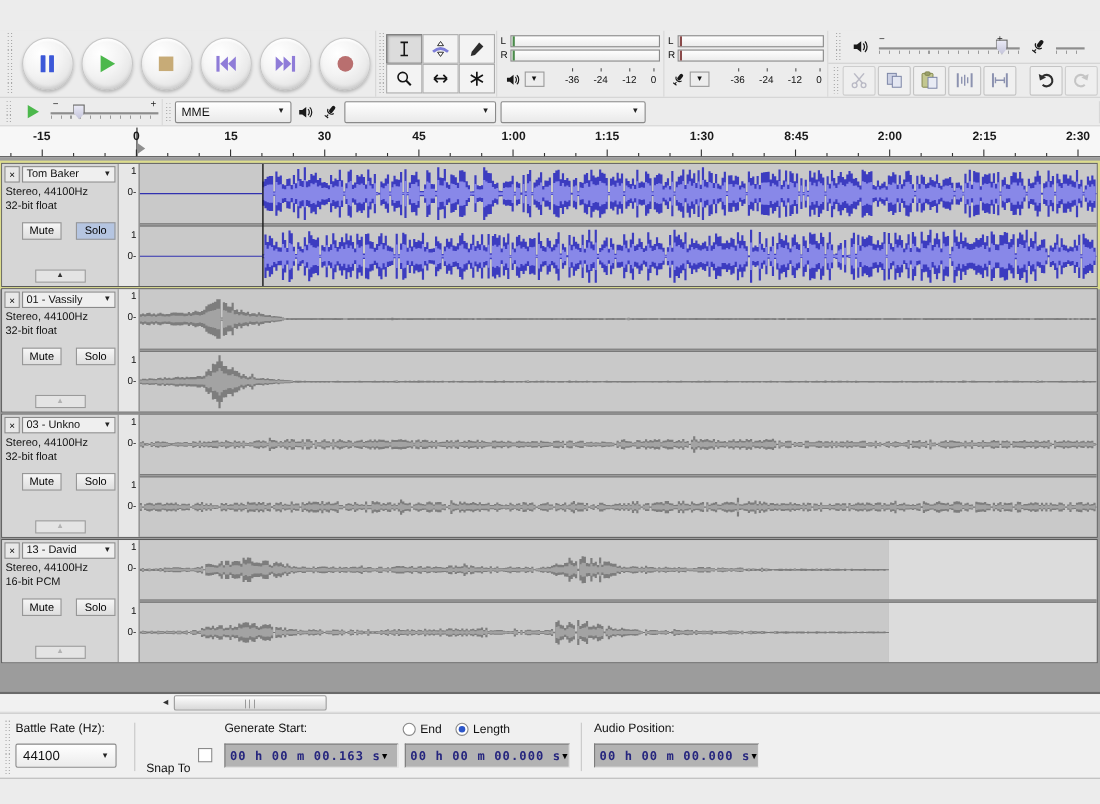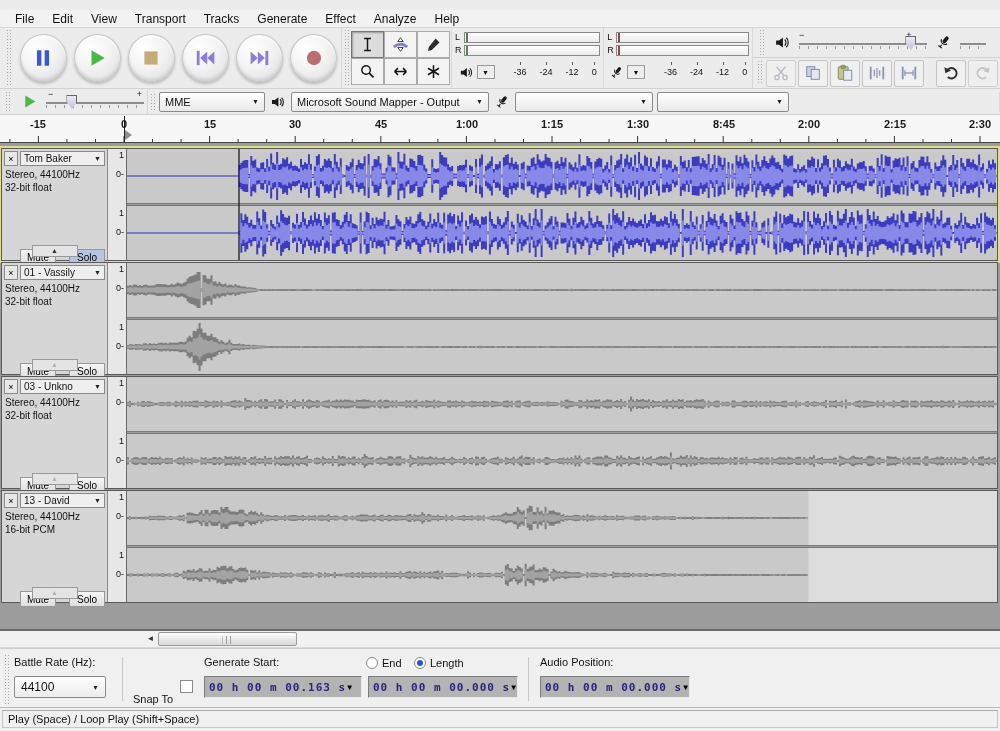--- a/index.html
+++ b/index.html
@@ -102,21 +102,21 @@
   .track.focused { outline:2px solid #dddd8d; }
   .tpanel { width:106px; position:relative; background:#d6d6d6; border-right:1px solid #8a8a8a; flex:none; }
   .trow1 { position:absolute; top:2px; left:2px; right:2px; height:15px; display:flex; gap:2px; }
   .tclose { width:14px; height:15px; font-size:9px; line-height:12px; text-align:center; border:1px solid #8a8a8a;
     background:#e8e8e8; padding:0; cursor:pointer; font-family:"Liberation Sans",sans-serif; }
   .tname { flex:1; border:1px solid #8a8a8a; background:#efefef; display:flex; align-items:center;
     padding:0 3px; cursor:pointer; min-width:0; }
   .tname .nm { flex:1; font-size:10px; white-space:nowrap; overflow:hidden; }
   .tname .tcaret { font-size:7px; color:#222; }
   .tinfo { position:absolute; left:3px; font-size:10px; color:#141414; white-space:nowrap; }
-  .tbtns { position:absolute; top:53px; left:18px; right:2px; display:flex; gap:13px;margin-top:47px; }
+  .tbtns { position:absolute; top:53px; left:18px; right:2px; display:flex; gap:13px; }
   .tbtns button { flex:1; height:16px; font-size:10px; border:1px solid #979797; padding:0;
     background:linear-gradient(#f6f6f6,#dedede); cursor:pointer; font-family:"Liberation Sans",sans-serif; }
   .tbtns button.on { background:#b5c5e1; }
   .tcollapse { position:absolute; bottom:3px; left:0; right:0; text-align:center; }
   .tcollapse button { width:46px; height:12px; font-size:7px; line-height:8px; border:1px solid #9a9a9a;
     background:#e4e4e4; padding:0; color:#333; cursor:pointer; }
   .tcollapse button.dim { color:#b2b2b2; }
   .truler { width:19px; background:#e7e7e7; border-right:1px solid #6a6a6a; position:relative; flex:none;
     font-size:9px; color:#111; }
   .truler span { position:absolute; right:2px; line-height:9px; }
@@ -159,31 +159,20 @@
     display:flex; align-items:center; padding:0 5px; font-size:11px; color:#111; }
 
   .icn { display:block; }
 </style>
 </head>
 <body>
 
 <div class="app">
 
 
-  <div class="menubar" id="menubar">
-      <div class="menu-item">File</div>
-      <div class="menu-item">Edit</div>
-      <div class="menu-item">View</div>
-      <div class="menu-item">Transport</div>
-      <div class="menu-item">Tracks</div>
-      <div class="menu-item">Generate</div>
-      <div class="menu-item">Effect</div>
-      <div class="menu-item">Analyze</div>
-      <div class="menu-item">Help</div>
-    </div>
 
   <div class="row1">
     <div class="tb transport" id="transportbar">
       <div class="grip"></div>
     <button class="round">
           <svg class="icn" width="22" height="22" viewBox="0 0 20 20">
             <rect x="4.5" y="3" width="4" height="14" rx="0.5" fill="#3c58d8"></rect>
             <rect x="11.5" y="3" width="4" height="14" rx="0.5" fill="#3c58d8"></rect>
           </svg>
         </button>
@@ -429,24 +418,20 @@
       <div class="dselect d-host">
         <span class="dval">MME</span>
         <span class="dcaret">▼</span>
       </div>
       <span class="devicon">
           <svg class="icn" width="16" height="16" viewBox="0 0 20 20">
             <path d="M2.5 7.5 V12.5 H6 L10.5 16 V4 L6 7.5 Z" fill="#1a1a1a"></path>
             <path d="M12.5 6.5 C14.5 8 14.5 12 12.5 13.5 M14.5 4.5 C17.5 7 17.5 13 14.5 15.5" stroke="#1a1a1a" stroke-width="1.4" fill="none"></path>
           </svg>
         </span>
-      <div class="dselect d-out">
-        <span class="dval">Microsoft Sound Mapper - Output</span>
-        <span class="dcaret">▼</span>
-      </div>
       <span class="devicon">
           <svg class="icn" width="16" height="16" viewBox="0 0 20 20">
             <g transform="rotate(38 10 10)">
               <rect x="7.8" y="1.5" width="4.4" height="9" rx="2.2" fill="#1a1a1a"></rect>
               <path d="M5.8 8.5 a4.4 4.4 0 0 0 8.4 0" stroke="#1a1a1a" stroke-width="1.3" fill="none"></path>
               <line x1="10" y1="13.4" x2="10" y2="16.5" stroke="#1a1a1a" stroke-width="1.3"></line>
               <line x1="7.5" y1="16.5" x2="12.5" y2="16.5" stroke="#1a1a1a" stroke-width="1.3"></line>
             </g>
           </svg>
         </span>
@@ -708,19 +693,14 @@
       <span class="tfcaret">▼</span>
     </div>
     <div class="vsep" style="left:528px"></div>
     <span class="lbl" style="left:540px;top:7px">Audio Position:</span>
     <div class="timefield" style="left:540px;top:27px;width:150px">
       <span>00 h 00 m 00.000 s</span>
       <span class="tfcaret">▼</span>
     </div>
   </div>
 
-  <div class="statusbar">
-    <div class="statusinner">
-      <span>Play (Space) / Loop Play (Shift+Space)</span>
-    </div>
-  </div>
 
 </div>
 
 </body></html>

